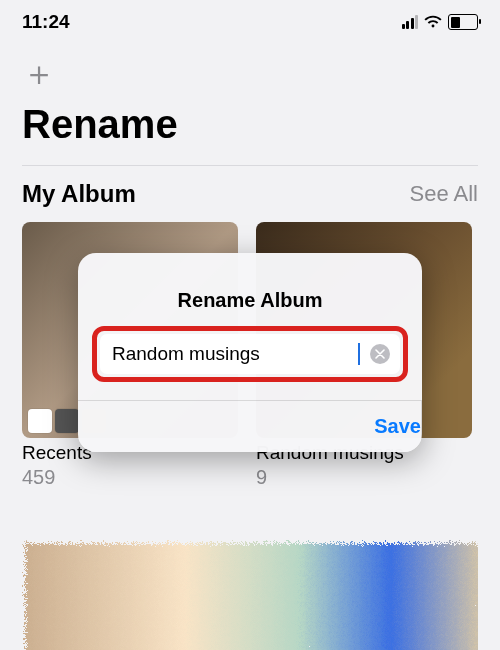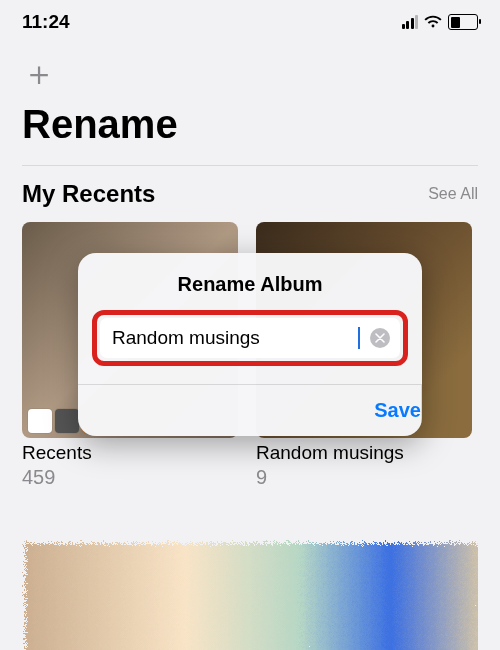--- a/index.html
+++ b/index.html
@@ -12,40 +12,40 @@
   .sig-bars div:nth-child(3){height:11px;} .sig-bars div:nth-child(4){height:14px;background:rgba(0,0,0,.25);}
   .wifi{width:18px;height:14px;}
   .battery{width:28px;height:14px;border:1.5px solid #000;border-radius:3px;position:relative;display:flex;align-items:stretch;}
   .battery:after{content:"";position:absolute;right:-4px;top:4px;width:2.5px;height:5px;background:#000;border-radius:1px;}
   .battery-fill{width:35%;background:#000;margin:1.5px;border-radius:1px;}
   .plus{font-size:34px;font-weight:300;color:#8a8a8e;margin:12px 0 4px;line-height:1;}
   .title{font-size:40px;font-weight:800;margin:12px 0 18px;}
   hr.sep{border:none;border-top:1px solid #d9d9dd;margin:0 0 14px;}
   .row{display:flex;justify-content:space-between;align-items:center;}
   .section-title{font-size:24px;font-weight:700;}
-  .see-all{font-size:16px;color:#8a8a8e;}
+  .see-all{font-size:22px;color:#8a8a8e;}
   .albums{display:flex;gap:18px;margin-top:14px;overflow:hidden;}
   .album{width:216px;flex:0 0 auto;}
   .thumb{width:100%;height:216px;border-radius:8px;background:#c9b7a5;position:relative;overflow:hidden;}
   .thumb.t1{background:linear-gradient(135deg,#6a5b4a 0%,#b09a84 50%,#847060 100%);}
   .thumb.t2{background:linear-gradient(135deg,#3a2b1c 0%,#6b5030 45%,#8a6c3e 80%);}
   .album-name{font-size:19px;margin-top:4px;}
   .album-count{font-size:20px;color:#8a8a8e;margin-top:2px;}
   .mini{position:absolute;left:6px;bottom:5px;display:flex;gap:3px;}
   .mini div{width:24px;height:24px;border-radius:4px;background:rgba(255,255,255,.5);box-shadow:0 0 0 1px rgba(0,0,0,.06);}
   .mini .w{background:#fff;}
   .mini .g{background:#555;} .mini .o{background:#c78a52;}
   .bottom-strip{position:absolute;left:22px;right:22px;bottom:0;height:110px;border-radius:6px 6px 0 0;overflow:hidden;}
   .noise{position:absolute;inset:0;filter:contrast(140%) blur(.2px);}
   .noise svg{width:100%;height:100%;}
 
   
   .modal{position:absolute;left:78px;top:253px;width:344px;border-radius:18px;background:rgba(246,246,248,.98);
          box-shadow:0 8px 32px rgba(0,0,0,.35);overflow:hidden;}
-  .modal-title{font-size:20px;font-weight:700;text-align:center;padding:20px 18px 14px;}
+  .modal-title{font-size:20px;font-weight:700;text-align:center;padding:36px 18px 14px;}
   .input-wrap{margin:0 14px 18px;border:5px solid #d9221e;border-radius:12px;padding:3px;}
   .input-box{background:#fff;border-radius:7px;height:40px;display:flex;align-items:center;padding:0 10px;}
   .input-box input{flex:1;border:none;outline:none;font-size:19px;background:transparent;}
   .caret{width:2px;height:22px;background:#1f6fe0;margin-left:-1px;animation:blink 1s steps(2) infinite;}
   @keyframes blink{50%{opacity:0;}}
   .clear-btn{width:20px;height:20px;border-radius:50%;background:#bdbdc2;color:#fff;display:flex;align-items:center;justify-content:center;font-size:13px;}
   .modal-actions{display:flex;border-top:1px solid rgba(0,0,0,.12);}
   .modal-actions div{flex:1;text-align:center;padding:14px 0;color:#087aff;font-size:20px;}
   .modal-actions div:first-child{border-right:1px solid rgba(0,0,0,.12);font-weight:500;}
   .modal-actions div:last-child{font-weight:700;text-align:right;}
@@ -73,21 +73,21 @@
           <div class="battery-fill"></div>
         </div>
     </div>
   </div>
 
   <div class="plus">＋</div>
   <div class="title">Rename</div>
   <hr class="sep">
 
   <div class="row">
-    <span class="section-title">My Recents</span>
+    <span class="section-title">My Album</span>
     <span class="see-all">See All</span>
   </div>
 
   <div class="albums">
     <div class="album">
       <div class="thumb t1">
         <div class="mini">
             <div class="w"></div>
             <div class="g"></div>
             <div class="o"></div>

